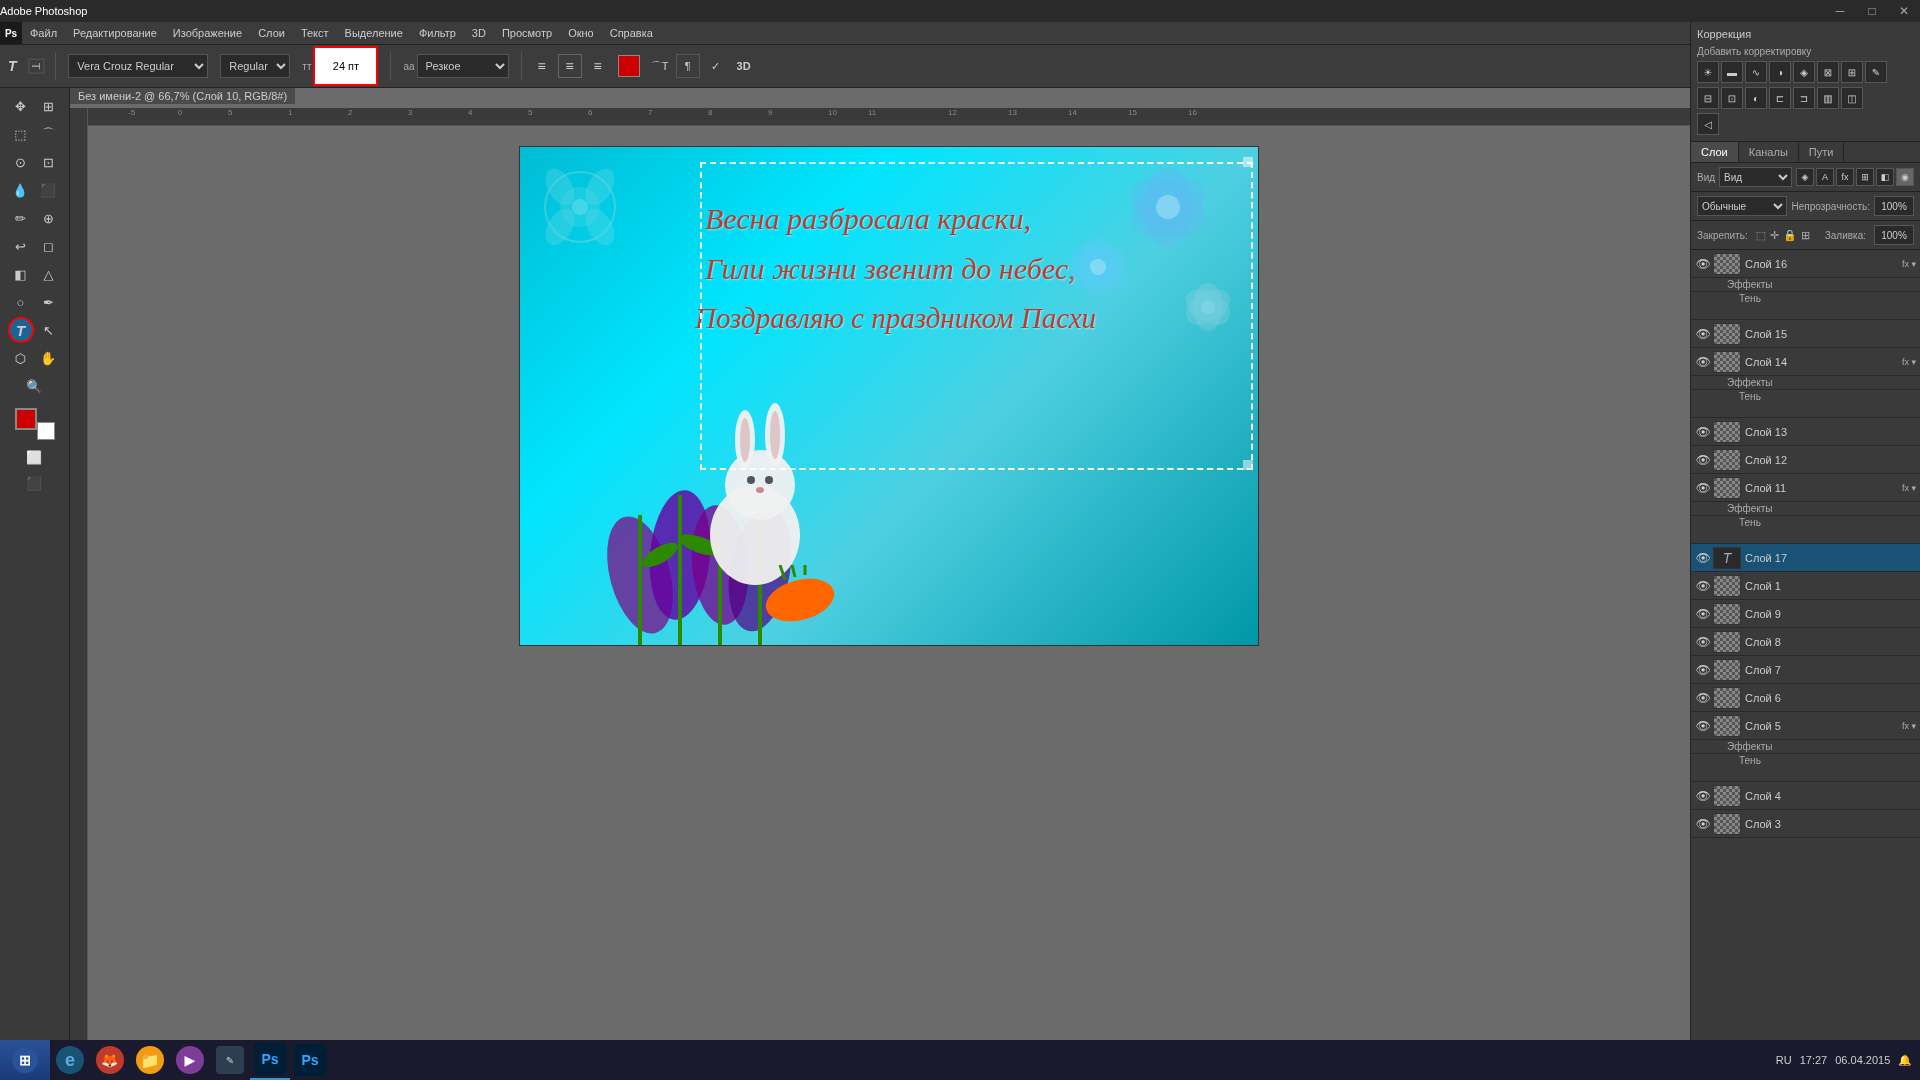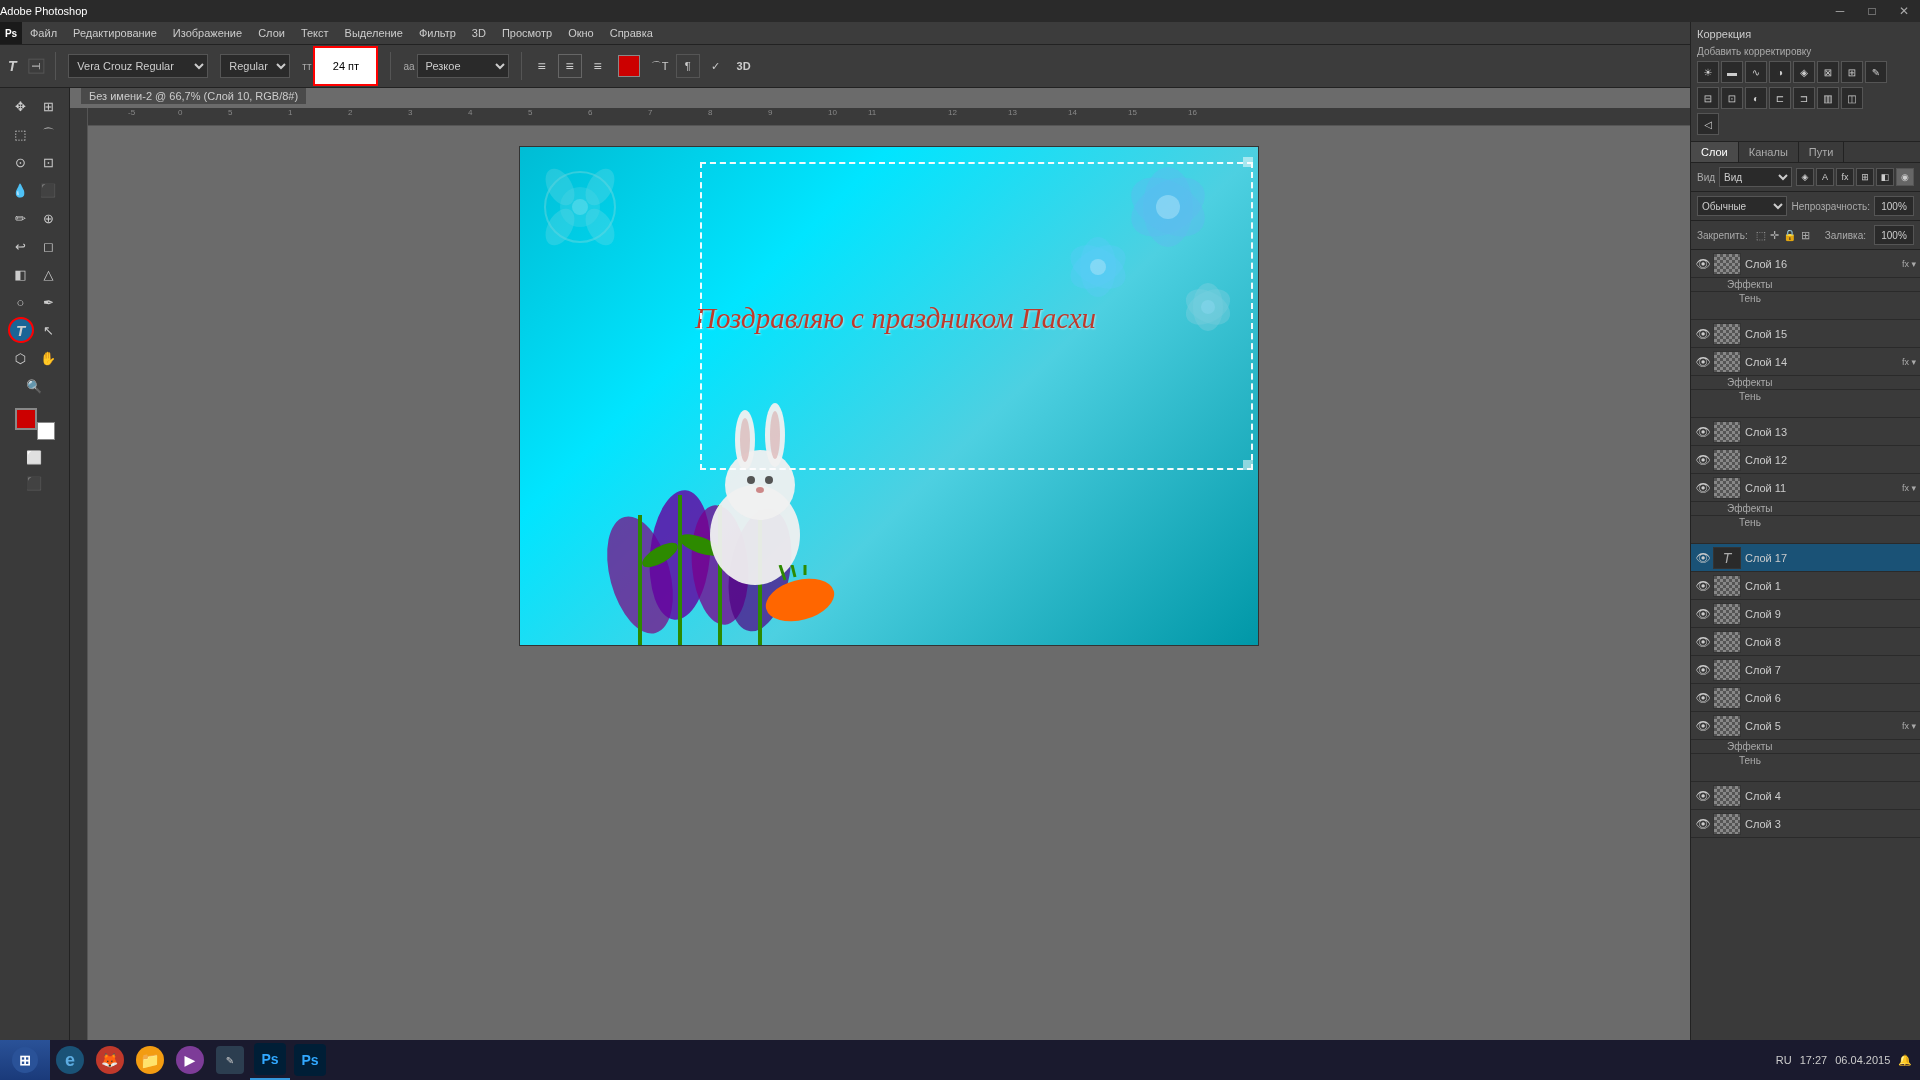--- a/index.html
+++ b/index.html
@@ -28,21 +28,21 @@
       height: 40px; width: 60px; background: #2a2a2a; border: 1px solid #555; color: #ccc;
       font-size: 11px; padding: 0 4px; text-align: center;
     }
     .toolbar-input.highlighted { border: 2px solid #ff0000; background: #fff; color: #000; }
     .toolbar-btn {
       width: 24px; height: 24px; background: transparent; border: none; cursor: pointer;
       display: flex; align-items: center; justify-content: center; color: #ccc;
     }
 
     
-    #doc-title { background: #4a4a4a; color: #ccc; font-size: 11px; padding: 2px 8px; display: inline-block; margin-left: 11px; }
+    #doc-title { background: #4a4a4a; color: #ccc; font-size: 11px; padding: 2px 8px; display: inline-block; }
 
     
     #toolbox {
       width: 70px; background: #3a3a3a; border-right: 1px solid #222;
       display: flex; flex-direction: column; align-items: center; padding: 4px 0;
       position: absolute; left: 0; top: 88px; bottom: 22px;
     }
     .tool-row { display: flex; gap: 2px; margin: 1px 0; }
     .tool-btn {
       width: 26px; height: 26px; background: #3a3a3a; border: 1px solid transparent;
@@ -358,20 +358,22 @@
             <circle cx="60" cy="60" r="35" fill="none" stroke="#b2dfdb" stroke-width="2" opacity="0.6"></circle>
             <circle cx="60" cy="60" r="20" fill="rgba(176,224,230,0.3)"></circle>
             <circle cx="60" cy="60" r="8" fill="rgba(255,255,255,0.4)"></circle>
             <ellipse cx="40" cy="40" rx="12" ry="20" fill="rgba(176,224,230,0.4)" transform="rotate(-30 40 40)"></ellipse>
             <ellipse cx="80" cy="40" rx="12" ry="20" fill="rgba(176,224,230,0.4)" transform="rotate(30 80 40)"></ellipse>
             <ellipse cx="40" cy="80" rx="12" ry="20" fill="rgba(176,224,230,0.4)" transform="rotate(30 40 80)"></ellipse>
             <ellipse cx="80" cy="80" rx="12" ry="20" fill="rgba(176,224,230,0.4)" transform="rotate(-30 80 80)"></ellipse>
           </svg>
         </div>
 
+        <div class="card-text line1">Весна разбросала краски,</div>
+        <div class="card-text line2">Гили жизни звенит до небес,</div>
         <div class="card-text line3">Поздравляю с праздником Пасхи</div>
 
         <div style="position:absolute; top:0; right:0; width:220px; height:280px; opacity:0.7;">
           <svg width="220" height="280" viewBox="0 0 220 280">
 
             <g transform="translate(130,60)">
               <ellipse rx="25" ry="40" fill="rgba(100,181,246,0.5)" transform="rotate(0)"></ellipse>
               <ellipse rx="25" ry="40" fill="rgba(100,181,246,0.5)" transform="rotate(60)"></ellipse>
               <ellipse rx="25" ry="40" fill="rgba(100,181,246,0.5)" transform="rotate(120)"></ellipse>
               <circle r="12" fill="rgba(200,230,255,0.6)"></circle>

